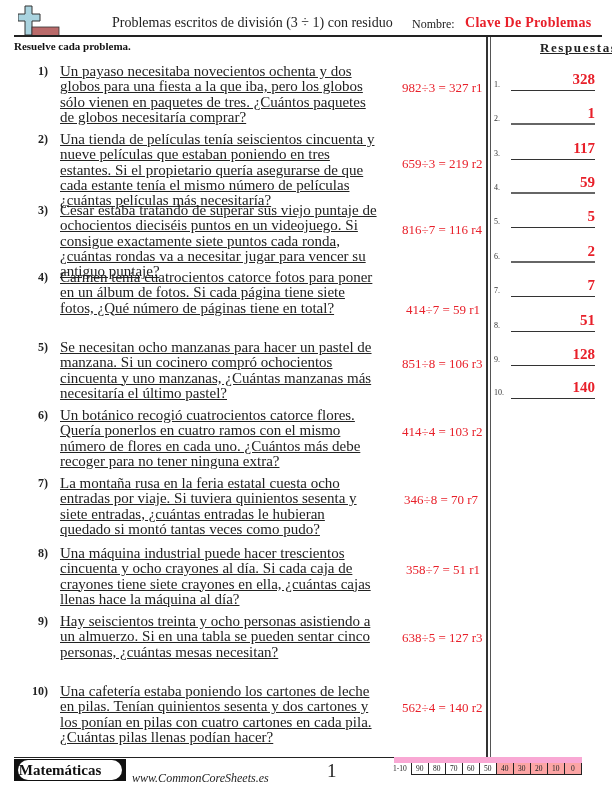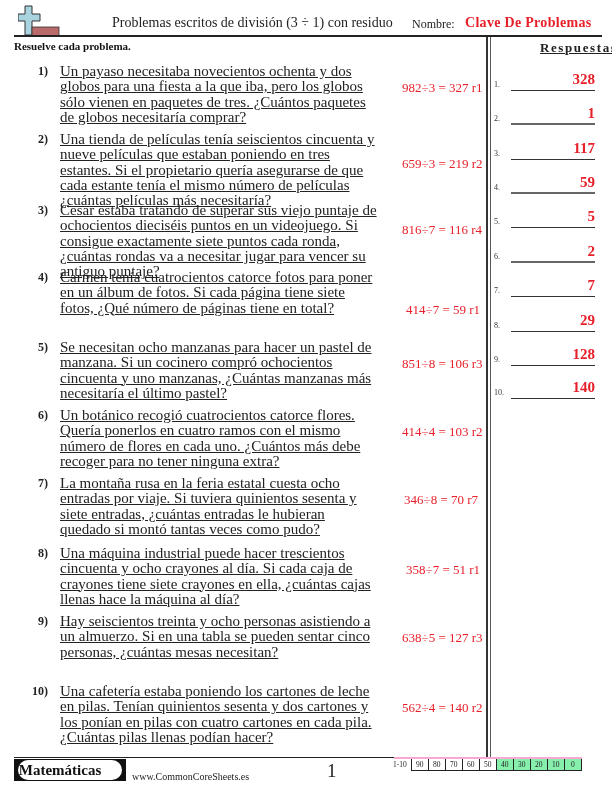--- a/index.html
+++ b/index.html
@@ -36,28 +36,28 @@
   .ans-line { position: absolute; left: 17px; bottom: 0; width: 84px; height: 1.5px; background: #333; }
   .ans-line.grey { background: #666; height: 2px; }
   .ans-val { position: absolute; left: 17px; width: 84px; bottom: 3px; text-align: right;
              font-size: 15px; font-weight: bold; color: #e8202a; }
 
   
   .footer-rule { left: 14px; top: 757px; width: 380px; height: 1px; background: #222; }
   .brand-box { left: 14px; top: 759px; width: 112px; height: 22px; background: #111; }
   .brand-pill { left: 18px; top: 760px; width: 104px; height: 20px; background: #fff; border-radius: 10px; }
   .brand-text { left: 18px; top: 762px; width: 84px; text-align: center; font-size: 15px; font-weight: bold; color: #111; }
-  .site { left: 132px; top: 771px; font-size: 10px; color: #222; }
+  .site { left: 132px; top: 771px; font-size: 12px; color: #222; font-style: italic; }
   .page-no { left: 327px; top: 760px; font-size: 19px; color: #222; }
 
-  .score { left: 394px; top: 757px; height: 12px; display: flex; border-top: 2px solid #f9a8d4; justify-content: flex-end; }
+  .score { left: 394px; top: 757px; height: 12px; display: flex; border-top: 6px solid #f9a8d4; justify-content: flex-end; }
   .score .cell { height: 11px; font-size: 7.5px; line-height: 11px; text-align: center; border: 1px solid #222;
                  border-top: none; margin-left: -1px; padding: 0 2px; min-width: 12px; color: #222; background: #fff; }
   .score .cell.lbl { border: none; padding: 0 5px 0 0; min-width: 0; }
-  .score .cell.blue { background: #86efac; }
+  .score .cell.blue { background: #fca5a5; }
 </style>
 </head>
 <body>
 
 <div class="abs logo">
   <svg width="42" height="32" viewBox="0 0 42 32">
     <path d="M7 1 h7 v8 h8 v7 h-8 v14 h-7 v-14 h-7 v-7 h7 z" fill="#a9d3df" stroke="#333" stroke-width="1"></path>
     <rect x="14" y="22" width="27" height="9" fill="#b96a6a" stroke="#333" stroke-width="0.8"></rect>
   </svg>
 </div>
@@ -154,21 +154,21 @@
   <span class="ans-val">2</span>
   <span class="ans-line grey"></span>
 </div>
 <div class="ans-row" style="top:263px">
   <span class="ans-num">7.</span>
   <span class="ans-val">7</span>
   <span class="ans-line"></span>
 </div>
 <div class="ans-row" style="top:298px">
   <span class="ans-num">8.</span>
-  <span class="ans-val">29</span>
+  <span class="ans-val">51</span>
   <span class="ans-line"></span>
 </div>
 <div class="ans-row" style="top:332px">
   <span class="ans-num">9.</span>
   <span class="ans-val">128</span>
   <span class="ans-line"></span>
 </div>
 <div class="ans-row" style="top:365px">
   <span class="ans-num">10.</span>
   <span class="ans-val">140</span>

